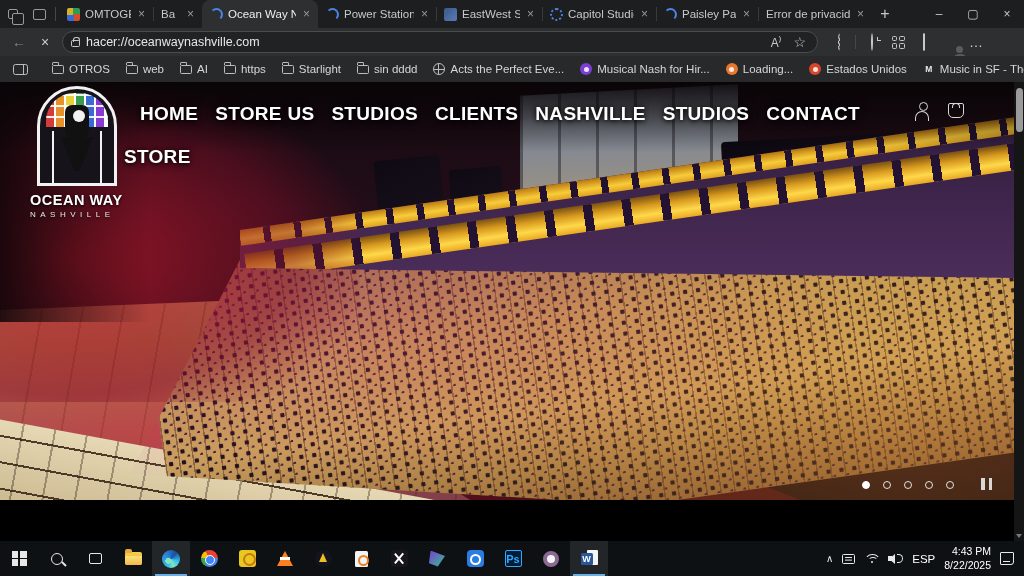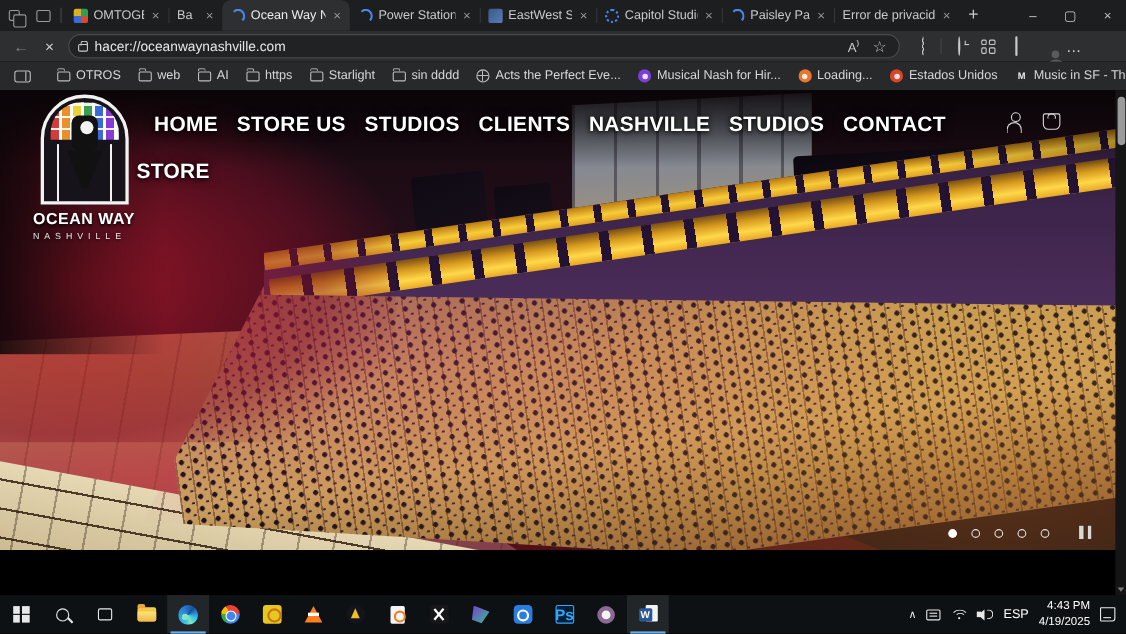--- a/index.html
+++ b/index.html
@@ -248,21 +248,21 @@
   .docsearch-ico { width:13px; height:16px; background:#f4f4f4; border-radius:1.5px; position:relative; }
   .docsearch-ico::after { content:""; position:absolute; left:3px; top:4px; width:7px; height:7px; border-radius:50%; border:2px solid #e8822a; }
   .capcut-ico { width:17px; height:17px; border-radius:3px; background:#17171a; position:relative; overflow:hidden; }
   .capcut-ico::before, .capcut-ico::after { content:""; position:absolute; left:7.5px; top:2px; width:2.4px; height:13px; background:#fff; }
   .capcut-ico::before { transform:rotate(40deg); } .capcut-ico::after { transform:rotate(-40deg); }
   .media-ico { width:16px; height:16px; background:linear-gradient(135deg,#7a3fd4,#35c18a);
     clip-path:polygon(10% 0, 100% 35%, 55% 100%, 0 80%); }
   .blueapp-ico { width:17px; height:17px; border-radius:4px; background:#2a7de1; position:relative; }
   .blueapp-ico::after { content:""; position:absolute; left:3.5px; top:3.5px; width:7px; height:7px; border-radius:50%; border:2px solid #fff; }
   .ps-ico { width:17px; height:17px; border-radius:2px; background:#001e36; border:1.4px solid #31a8ff;
-    color:#31a8ff; font-size:14px; font-weight:bold; display:flex; align-items:center; justify-content:center; }
+    color:#31a8ff; font-size:11px; font-weight:bold; display:flex; align-items:center; justify-content:center; }
   .ring-ico { width:16px; height:16px; border-radius:50%; border:4px solid #8a6a92; background:#f4f4f4; }
   .word-ico { width:17px; height:17px; position:relative; }
   .word-ico .pg { position:absolute; right:0; top:0; width:11px; height:15px; background:#f4f4f4; border-radius:1px; }
   .word-ico .wl { position:absolute; left:0; top:2.5px; width:12px; height:12px; background:#2b579a; color:#fff;
     font-size:9px; font-weight:bold; display:flex; align-items:center; justify-content:center; border-radius:1.5px; }
 
   #tray { margin-left:auto; display:flex; align-items:center; gap:9px; padding-right:10px; color:#fff; }
   .tray-chev { font-size:10px; color:#e8e8e8; }
   .tray-input { width:13px; height:10px; border:1.3px solid #e8e8e8; border-radius:1.5px; position:relative; }
   .tray-input::after { content:""; position:absolute; left:2px; top:2.5px; width:7px; height:1.3px; background:#e8e8e8; box-shadow:0 2.6px 0 #e8e8e8; }
@@ -557,17 +557,17 @@
     <span class="tray-input"></span>
     <span class="wifi">
         <span class="wdot"></span>
       </span>
     <span class="spk">
         <span class="arc"></span>
       </span>
     <span class="tray-lang">ESP</span>
     <span class="tray-clock">
       <span>4:43 PM</span><br>
-      <span>4/19/2025</span>
+      <span>8/22/2025</span>
     </span>
     <span class="action-ico"></span>
   </div>
 </div>
 
 </body></html>

